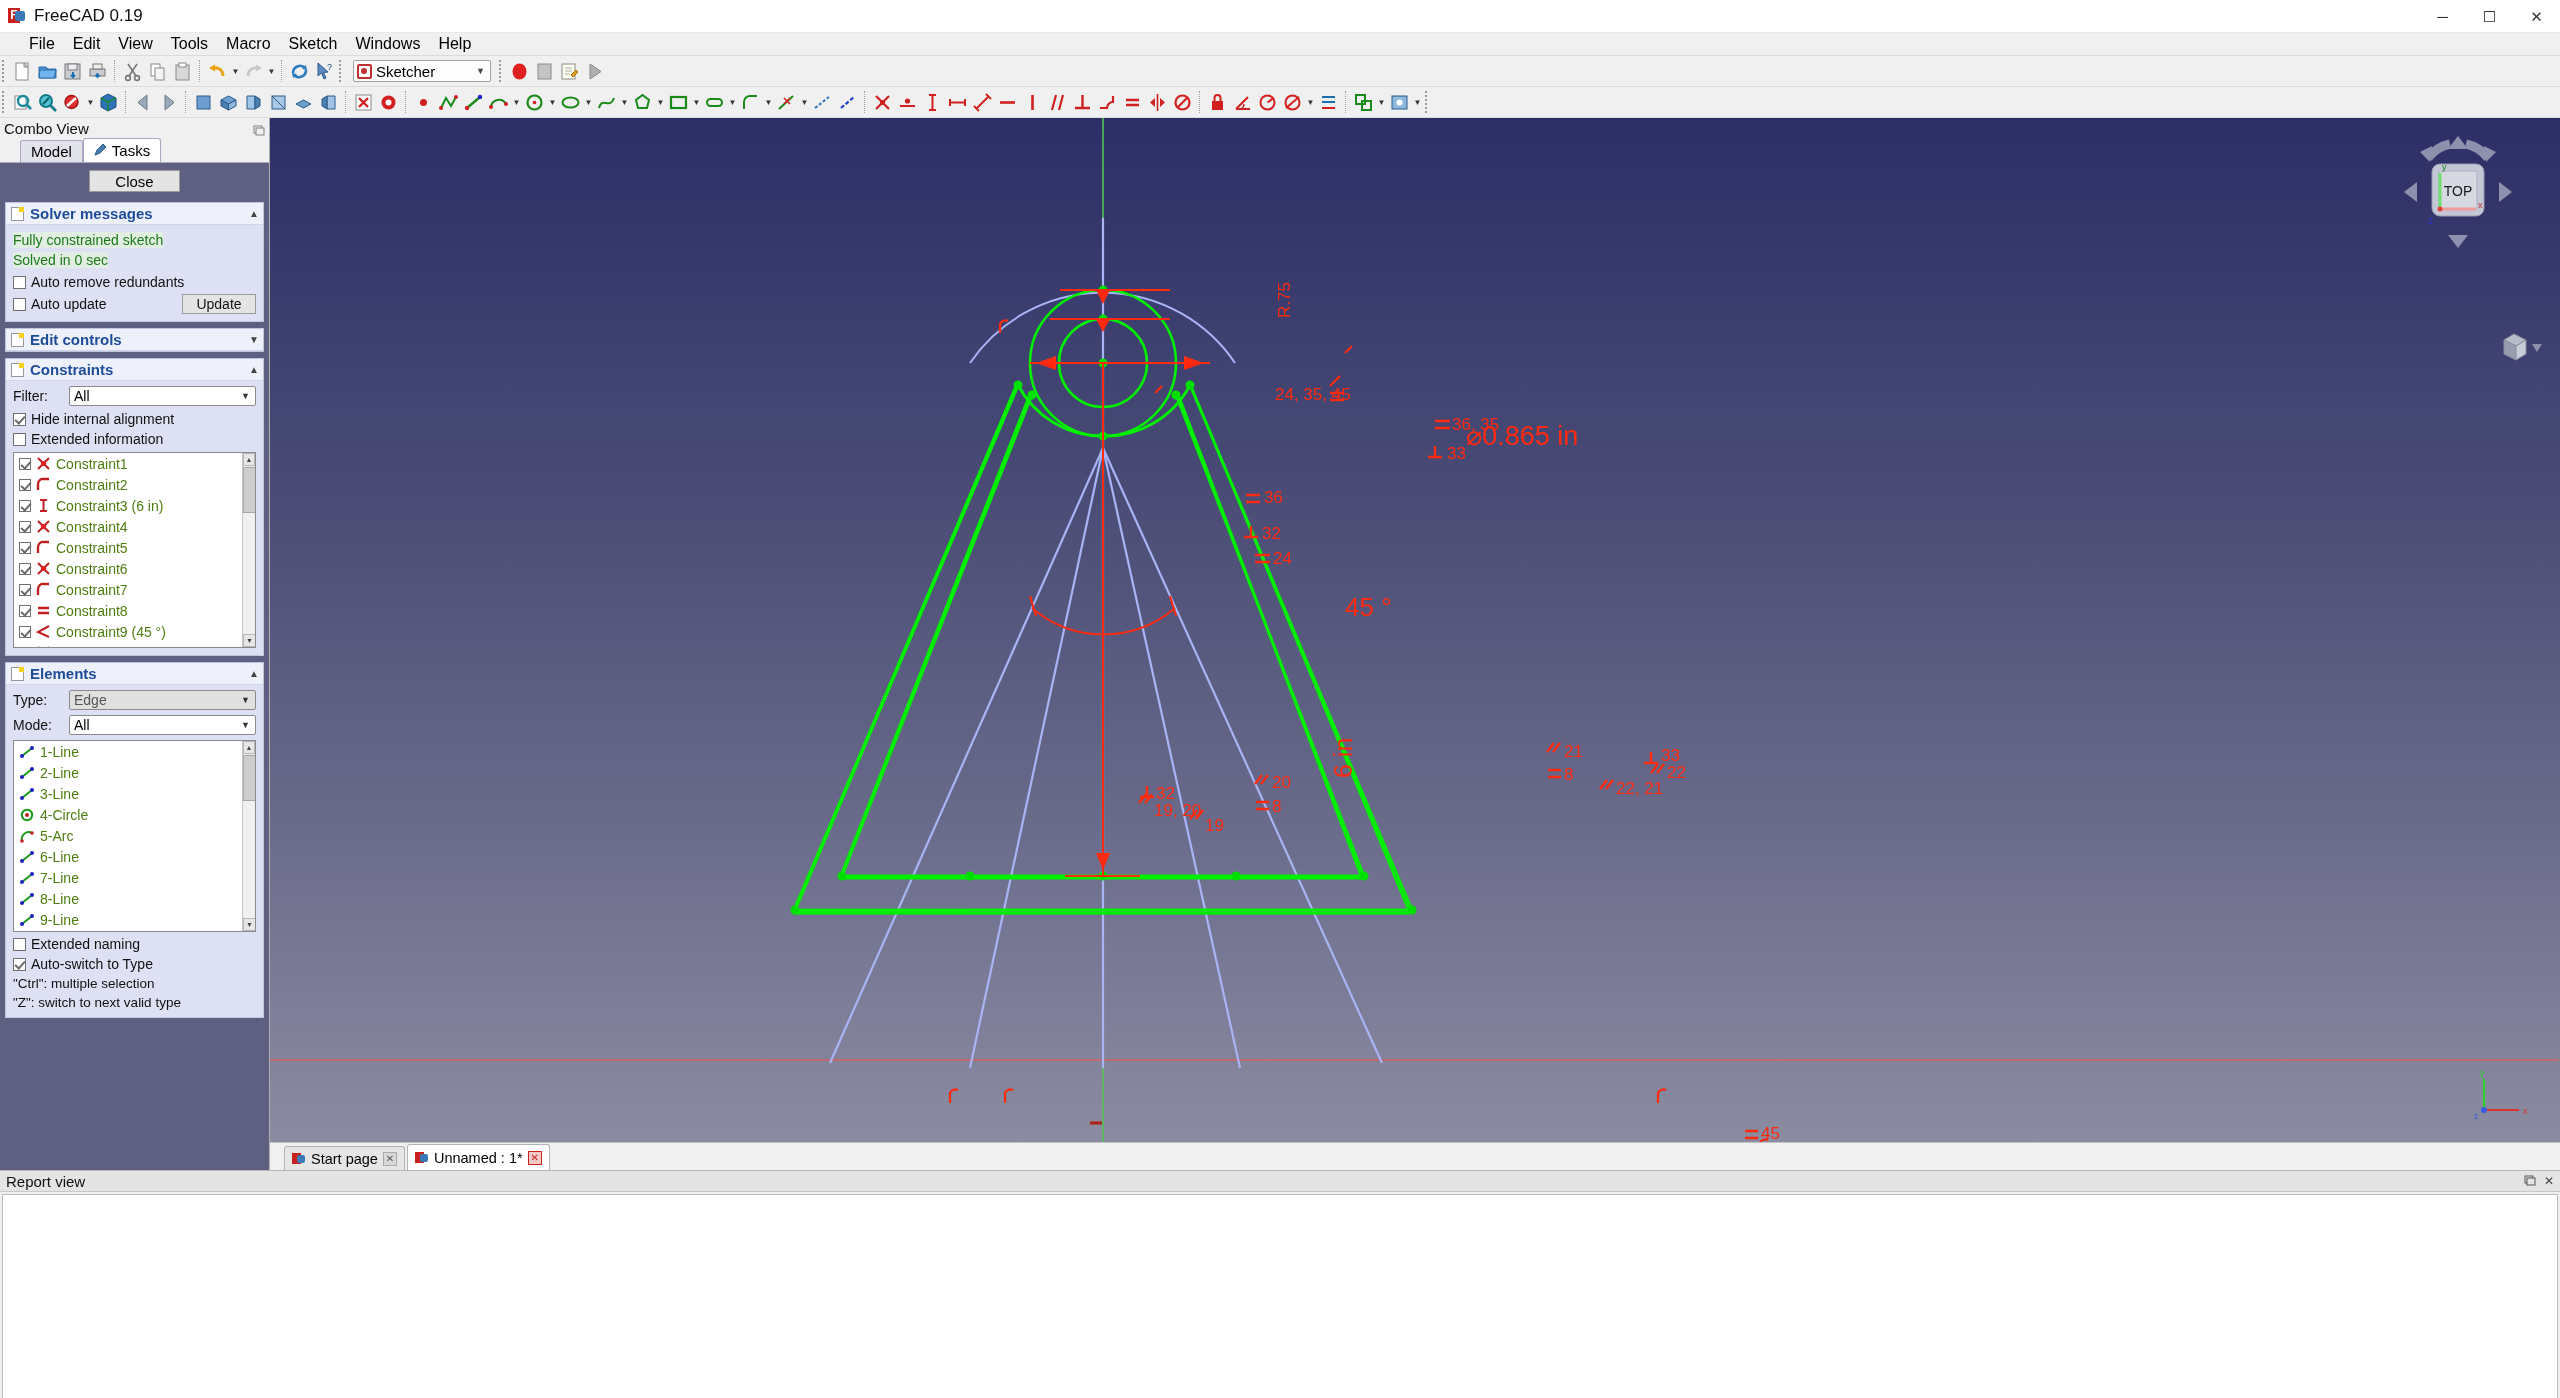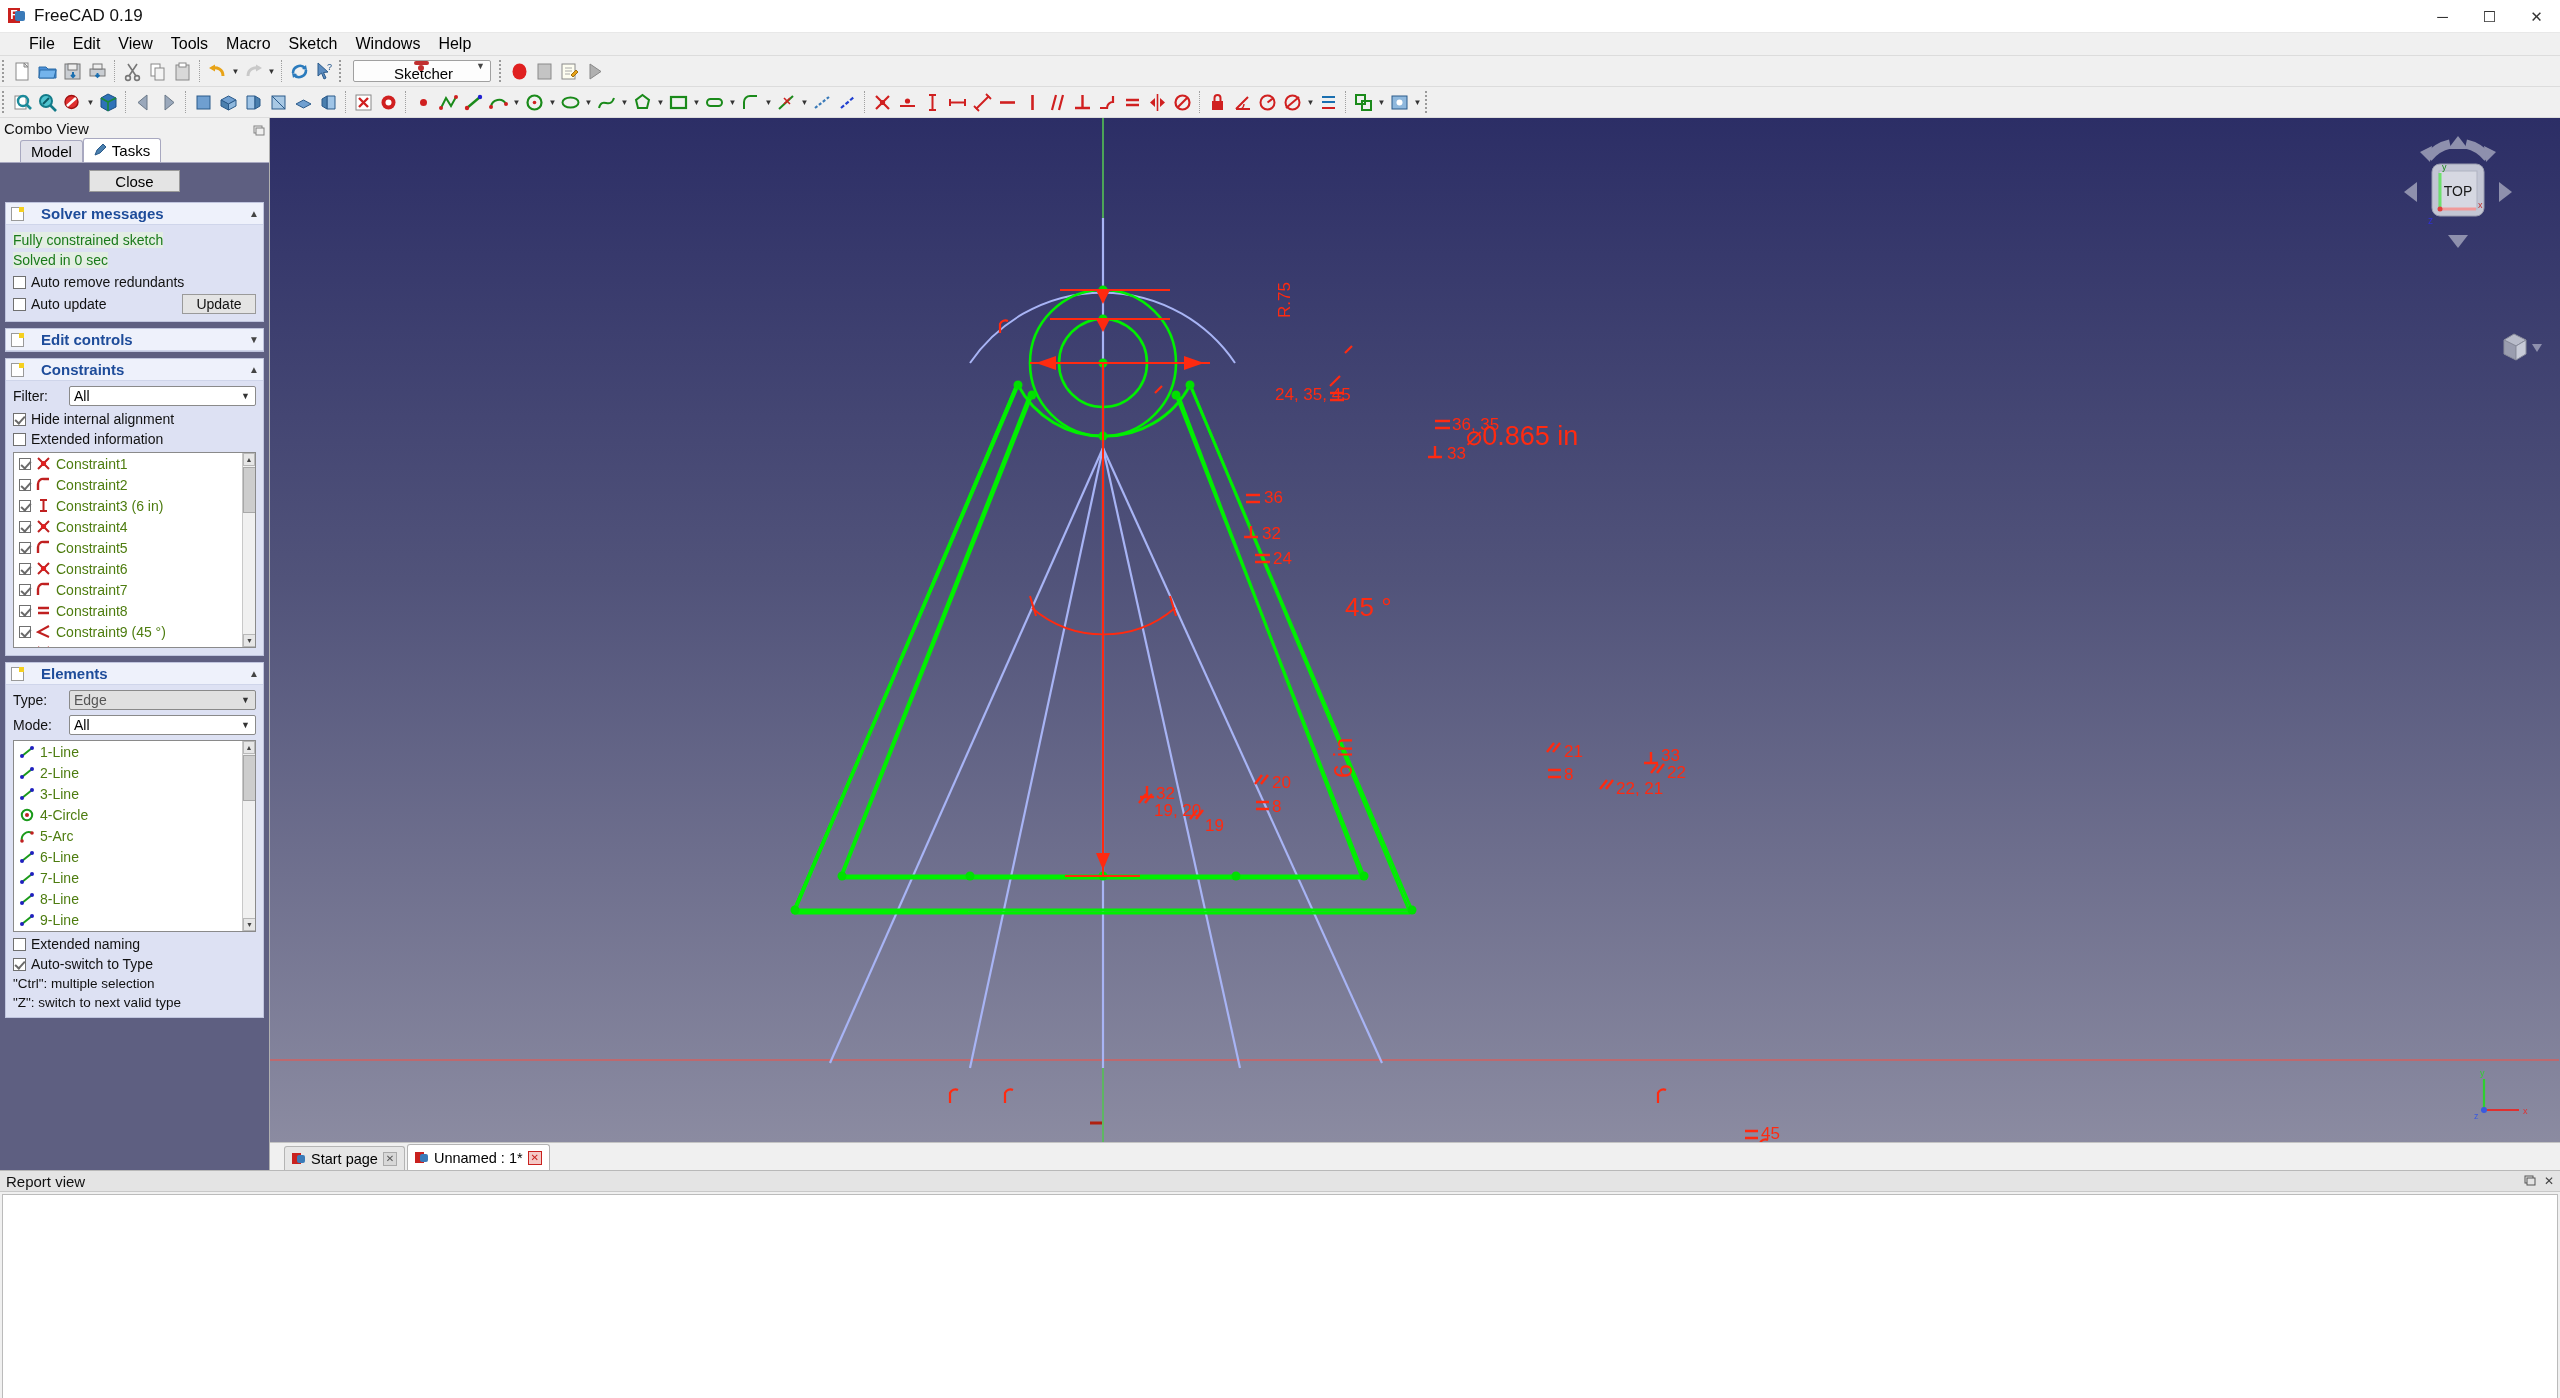--- a/index.html
+++ b/index.html
@@ -72,21 +72,21 @@
   }
   .tb-btn svg { display: block; }
   .tb-arrow {
     width: 11px; height: 25px; display:flex; align-items:center; justify-content:center;
     font-size: 8px; color: #333;
   }
   #wb-select {
     height: 22px; width: 138px; margin: 0 6px;
     background: #fdfdfd; border: 1px solid #a0a0a0;
     display: flex; align-items: center; font-size: 15px;
-    padding-left: 3px; position: relative; border-radius: 2px; flex-direction: column;
+    padding-left: 3px; position: relative; border-radius: 2px;
   }
   #wb-select .wb-ico {
     width: 15px; height: 15px; margin-right: 4px;
     border: 2px solid #c03030; border-radius: 2px; position: relative;
   }
   #wb-select .wb-ico::after{
     content:''; position:absolute; left:2px; top:2px; width:6px;height:6px;
     background:#c03030; border-radius:50%;
   }
   #wb-select .wb-caret {
@@ -141,21 +141,21 @@
   #close-btn {
     width: 91px; height: 22px; background: #e4e4e4;
     border: 1px solid #9a9a9a; font-size: 15px;
     display: flex; align-items: center; justify-content: center;
     color: #000;
   }
 
   .panel-box { background: #dde1f3; border: 1px solid #c0c5de; }
   .panel-head {
     height: 22px; background: #eef1fb;
-    display: flex; align-items: center; gap: 17px;
+    display: flex; align-items: center; gap: 6px;
     padding: 0 5px;
     font-size: 15px; font-weight: bold; color: #1e4c9a;
     border-bottom: 1px solid #cfd5ea;
     position: relative;
   }
   .panel-head .note-ico {
     width: 13px; height: 14px; background: #fff;
     border: 1px solid #9a9a9a; position: relative;
   }
   .panel-head .note-ico::after {

